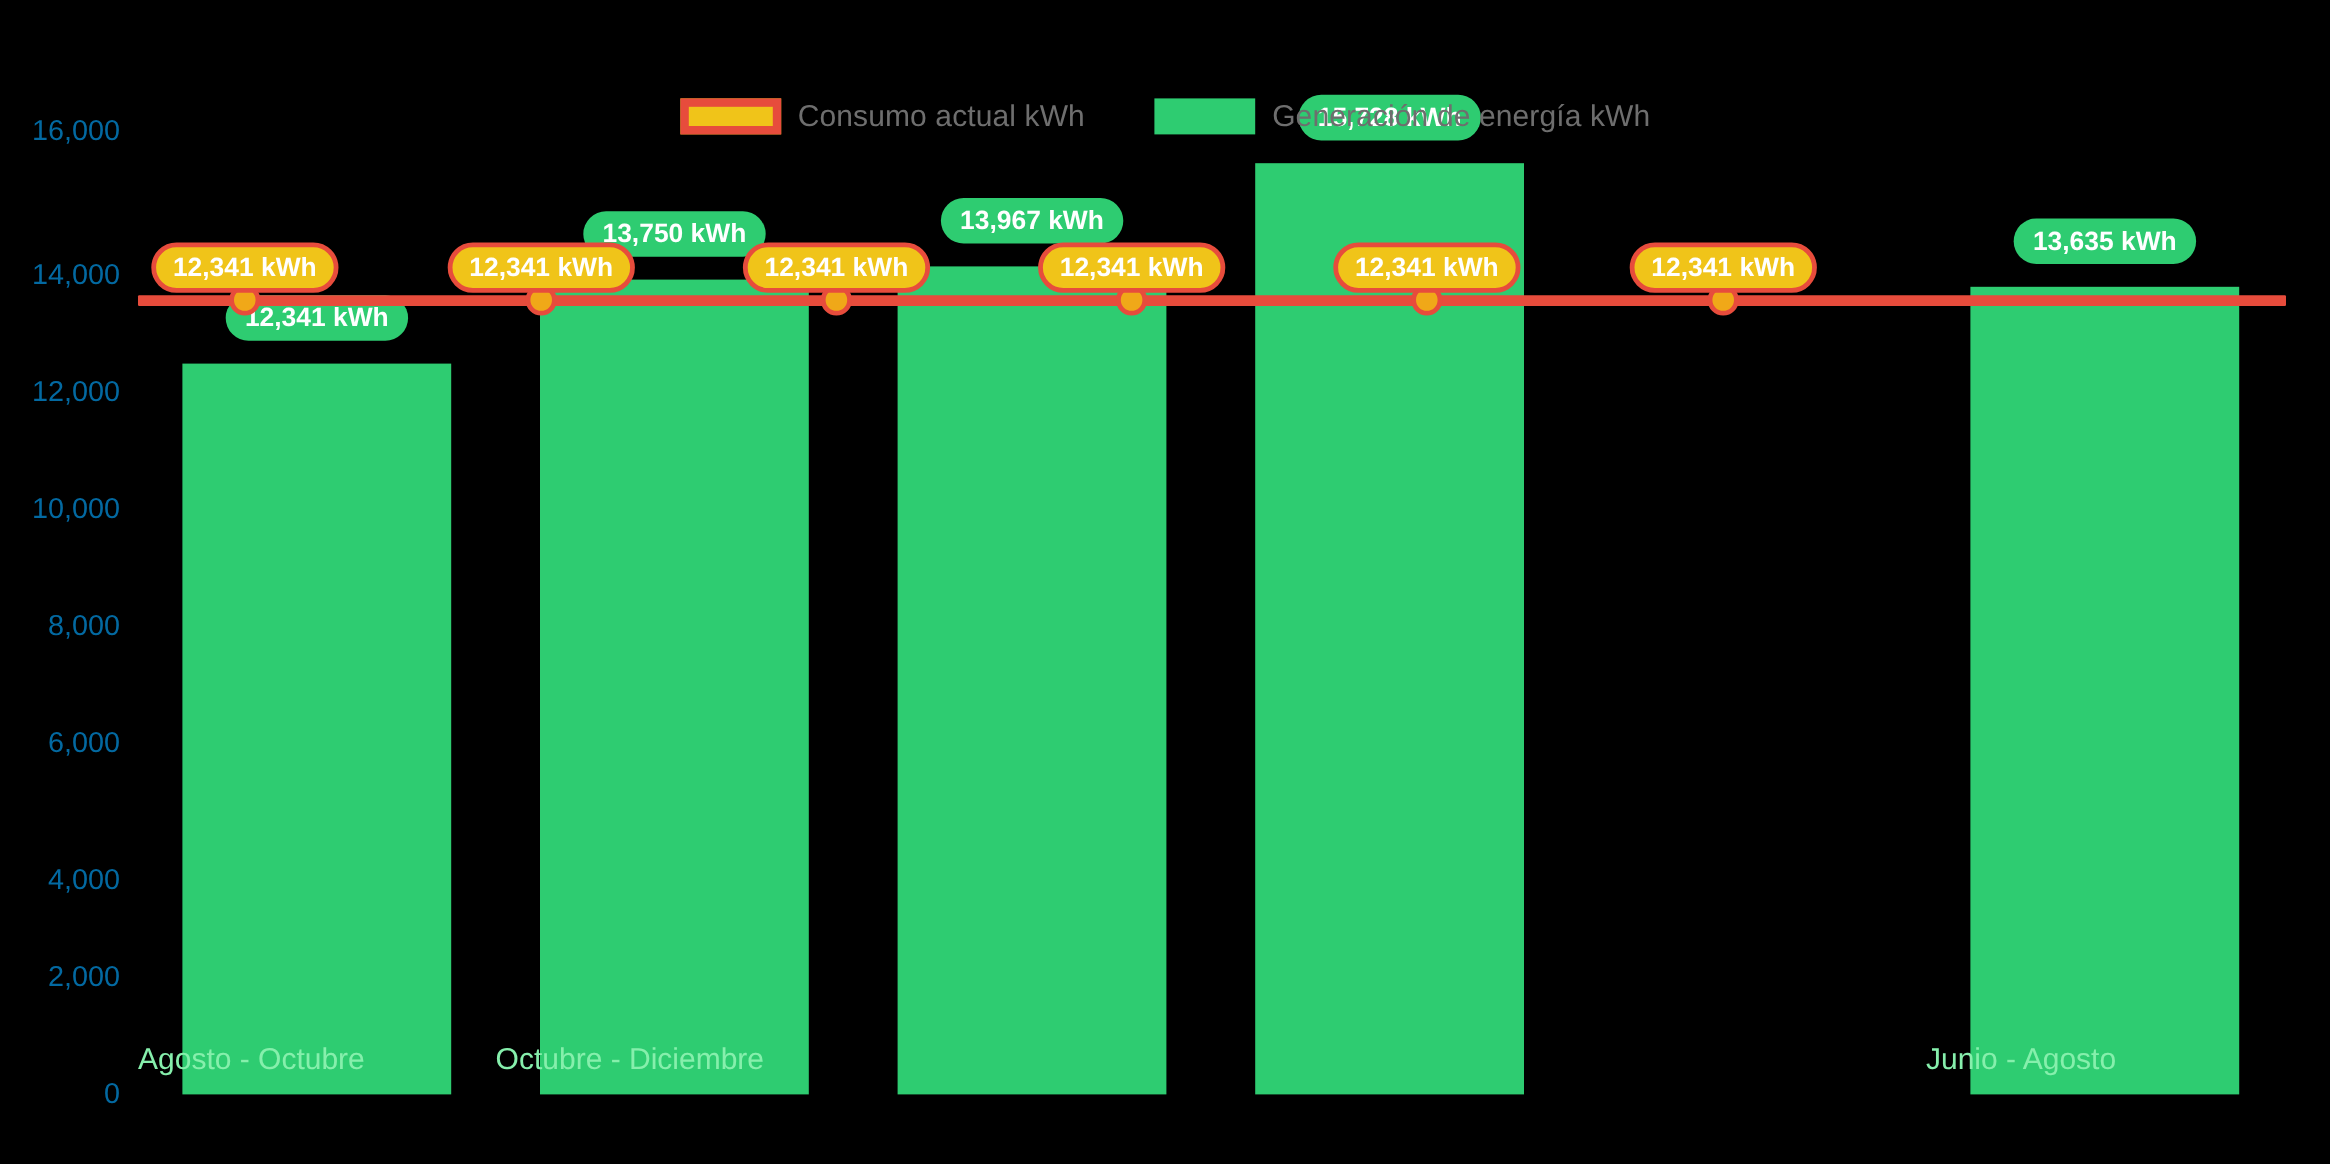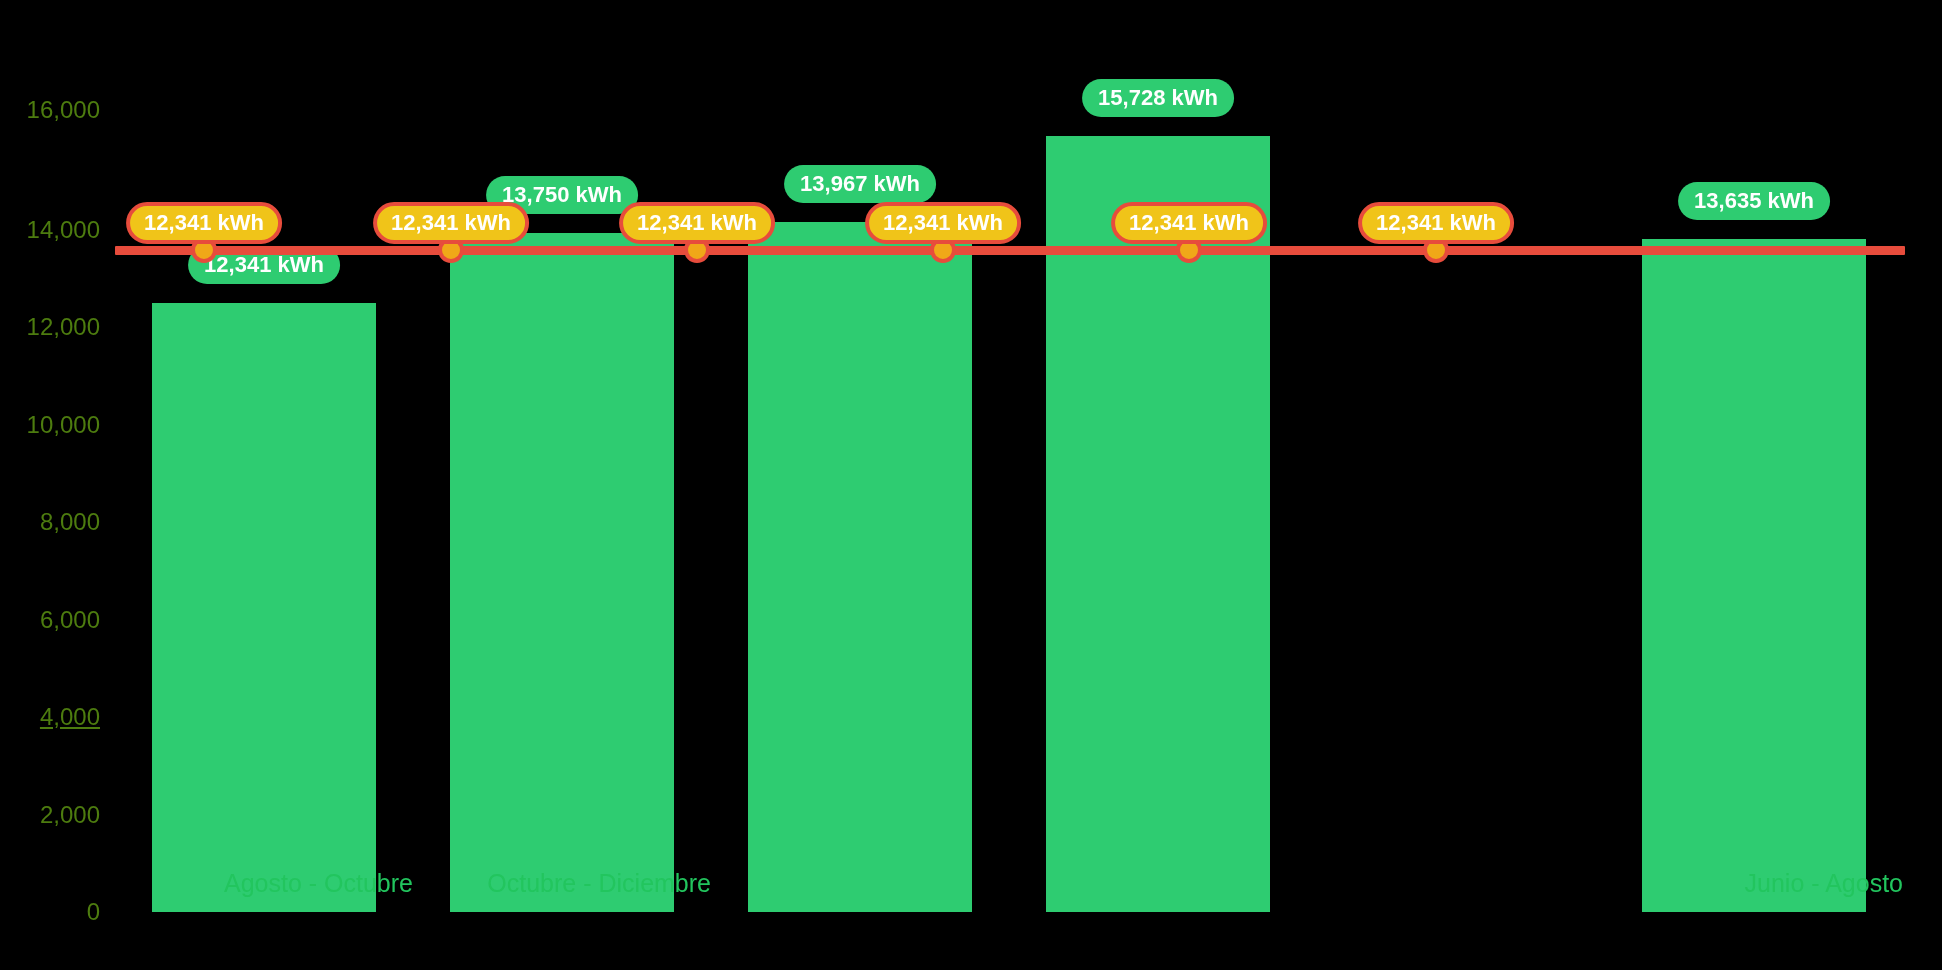--- a/index.html
+++ b/index.html
@@ -70,21 +70,21 @@
     top: 0;
     width: 100px;
     height: 970px;
     z-index: 4;
   }
   .y-tick {
     position: absolute;
     right: 0;
     width: 100px;
     text-align: right;
-    color: #4d7c0f;
+    color: #0369a1;
     font-size: 24px;
     transform: translateY(-50%);
     white-space: nowrap;
   }
 
   
   .plot {
     position: absolute;
     left: 115px;
     top: 0px;
@@ -121,22 +121,22 @@
     white-space: nowrap;
     z-index: 7;
     line-height: 1;
   }
 
   .cat-label {
     position: absolute;
     left: 0;
     right: 0;
     bottom: 14px;
-    text-align: right;
-    color: #22c55e;
+    text-align: left;
+    color: #86efac;
     font-size: 25px;
     white-space: nowrap;
   }
 
   
   .line-layer {
     position: absolute;
     left: 0; top: 0;
     width: 1790px;
     height: 970px;
@@ -173,29 +173,39 @@
     z-index: 9;
     line-height: 1;
     pointer-events: auto;
   }
 </style>
 </head>
 <body>
 
 <div id="chart-root">
 
+  <div class="legend">
+    <div class="legend-item">
+      <span class="legend-swatch consumo"></span>
+      <span class="legend-label">Consumo actual kWh</span>
+    </div>
+    <div class="legend-item">
+      <span class="legend-swatch generacion"></span>
+      <span class="legend-label">Generación de energía kWh</span>
+    </div>
+  </div>
 
   <div class="y-axis">
     <div class="y-tick" style="top:110px;">16,000</div>
     <div class="y-tick" style="top:230px;">14,000</div>
     <div class="y-tick" style="top:327px;">12,000</div>
     <div class="y-tick" style="top:425px;">10,000</div>
     <div class="y-tick" style="top:522px;">8,000</div>
     <div class="y-tick" style="top:620px;padding-left:39px;">6,000</div>
-    <div class="y-tick" style="top:717px;text-decoration:underline;">4,000</div>
+    <div class="y-tick" style="top:734px;">4,000</div>
     <div class="y-tick" style="top:815px;">2,000</div>
     <div class="y-tick" style="top:912px;">0</div>
   </div>
 
   <div class="plot">
 
     <div class="bar-slot" style="left:0px; width:298px;">
       <div class="bar" style="height:609px;"></div>
       <div class="bar-label" style="bottom:609px;">12,341 kWh</div>
       <div class="cat-label">Agosto - Octubre</div>

